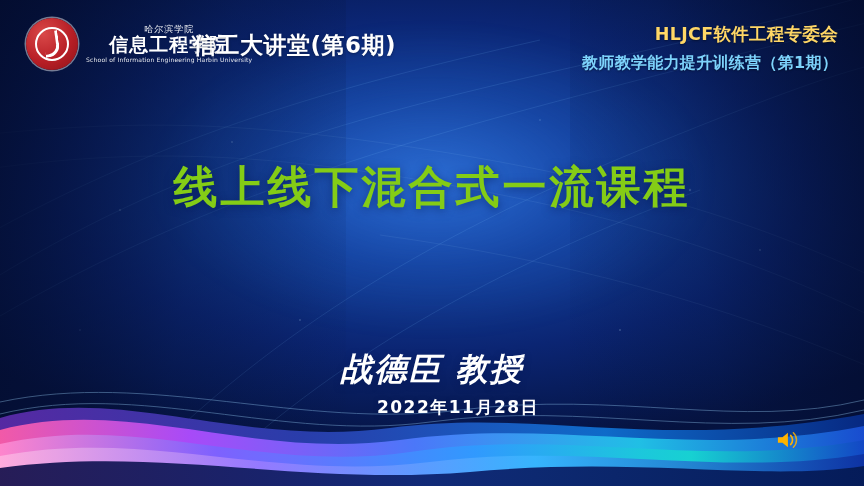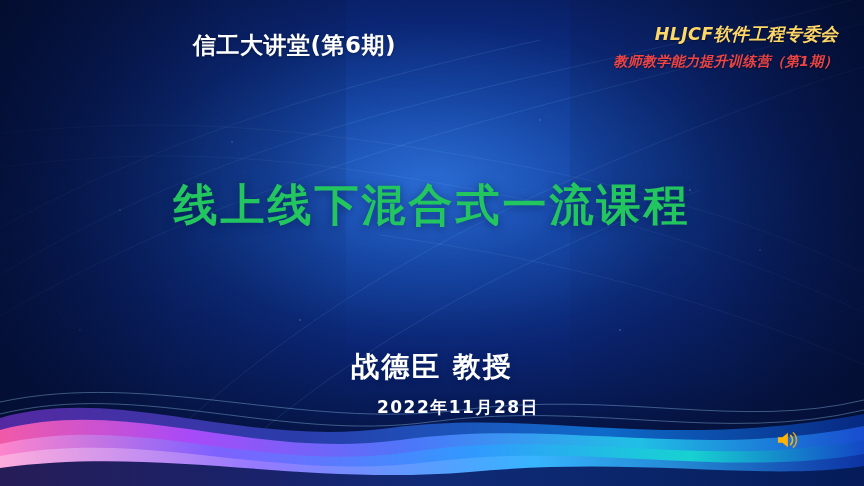--- a/index.html
+++ b/index.html
@@ -127,67 +127,67 @@
     font-weight: bold;
     letter-spacing: 0.5px;
     text-shadow: 0 1px 3px rgba(0,0,0,0.35);
   }
   .org-lines {
     position: absolute;
     right: 26px;
     top: 22px;
     text-align: right;
     color: #ffe08a;
-    font-style: italic;
   }
   .org-lines .o1 {
     font-size: 17.5px;
     font-weight: bold;
     letter-spacing: 0.3px;
     color: #ffd766;
     text-shadow: 0 1px 2px rgba(0,0,0,0.4);
   }
   .org-lines .o2 {
     margin-top: 7px;
-    font-size: 14px;
+    font-size: 16px;
     font-weight: bold;
     letter-spacing: 0.3px;
-    color: #ef4444;
+    color: #7dd3fc;
     text-shadow: 0 1px 2px rgba(0,0,0,0.4);
   }
 
   
   .title-block {
     position: absolute;
     left: 0;
-    top: 174px;
-    width: 100%;
-    text-align: center;
-    color: #22c55e;
+    top: 156px;
+    width: 100%;
+    text-align: center;
+    color: #84cc16;
   }
   .title-line {
     font-size: 44px;
     font-weight: bold;
     letter-spacing: 3px;
     line-height: 1.42;
     text-shadow: 0 2px 10px rgba(0,20,80,0.55);
   }
 
   
   .speaker {
     position: absolute;
     left: 0;
     top: 348px;
     width: 100%;
     text-align: center;
     color: #ffffff;
-    font-size: 28px;
+    font-size: 32px;
     font-weight: bold;
     letter-spacing: 2px;
     text-shadow: 0 2px 6px rgba(0,20,80,0.5);
+    font-style: italic;
   }
   .date {
     position: absolute;
     left: 0;
     top: 396px;
     width: 100%;
     text-align: center;
     color: #ffffff;
     font-size: 17px;
     font-weight: bold;
@@ -243,20 +243,28 @@
       <circle cx="620" cy="330" r="1"></circle>
       <circle cx="80" cy="330" r="0.8"></circle>
     </g>
   </svg>
 
   <div class="corner-dark"></div>
   <div class="corner-dark-r"></div>
 
   <div class="header">
 
+    <div class="logo-wrap">
+      <div class="logo-mark"></div>
+      <div class="logo-text">
+        <div class="l1">哈尔滨学院</div>
+        <div class="l2">信息工程学院</div>
+        <div class="l3">School of Information Engineering Harbin University</div>
+      </div>
+    </div>
 
     <div class="series-title">信工大讲堂(第6期)</div>
 
     <div class="org-lines">
       <div class="o1">HLJCF软件工程专委会</div>
       <div class="o2">教师教学能力提升训练营（第1期）</div>
     </div>
   </div>
 
   <div class="title-block">

